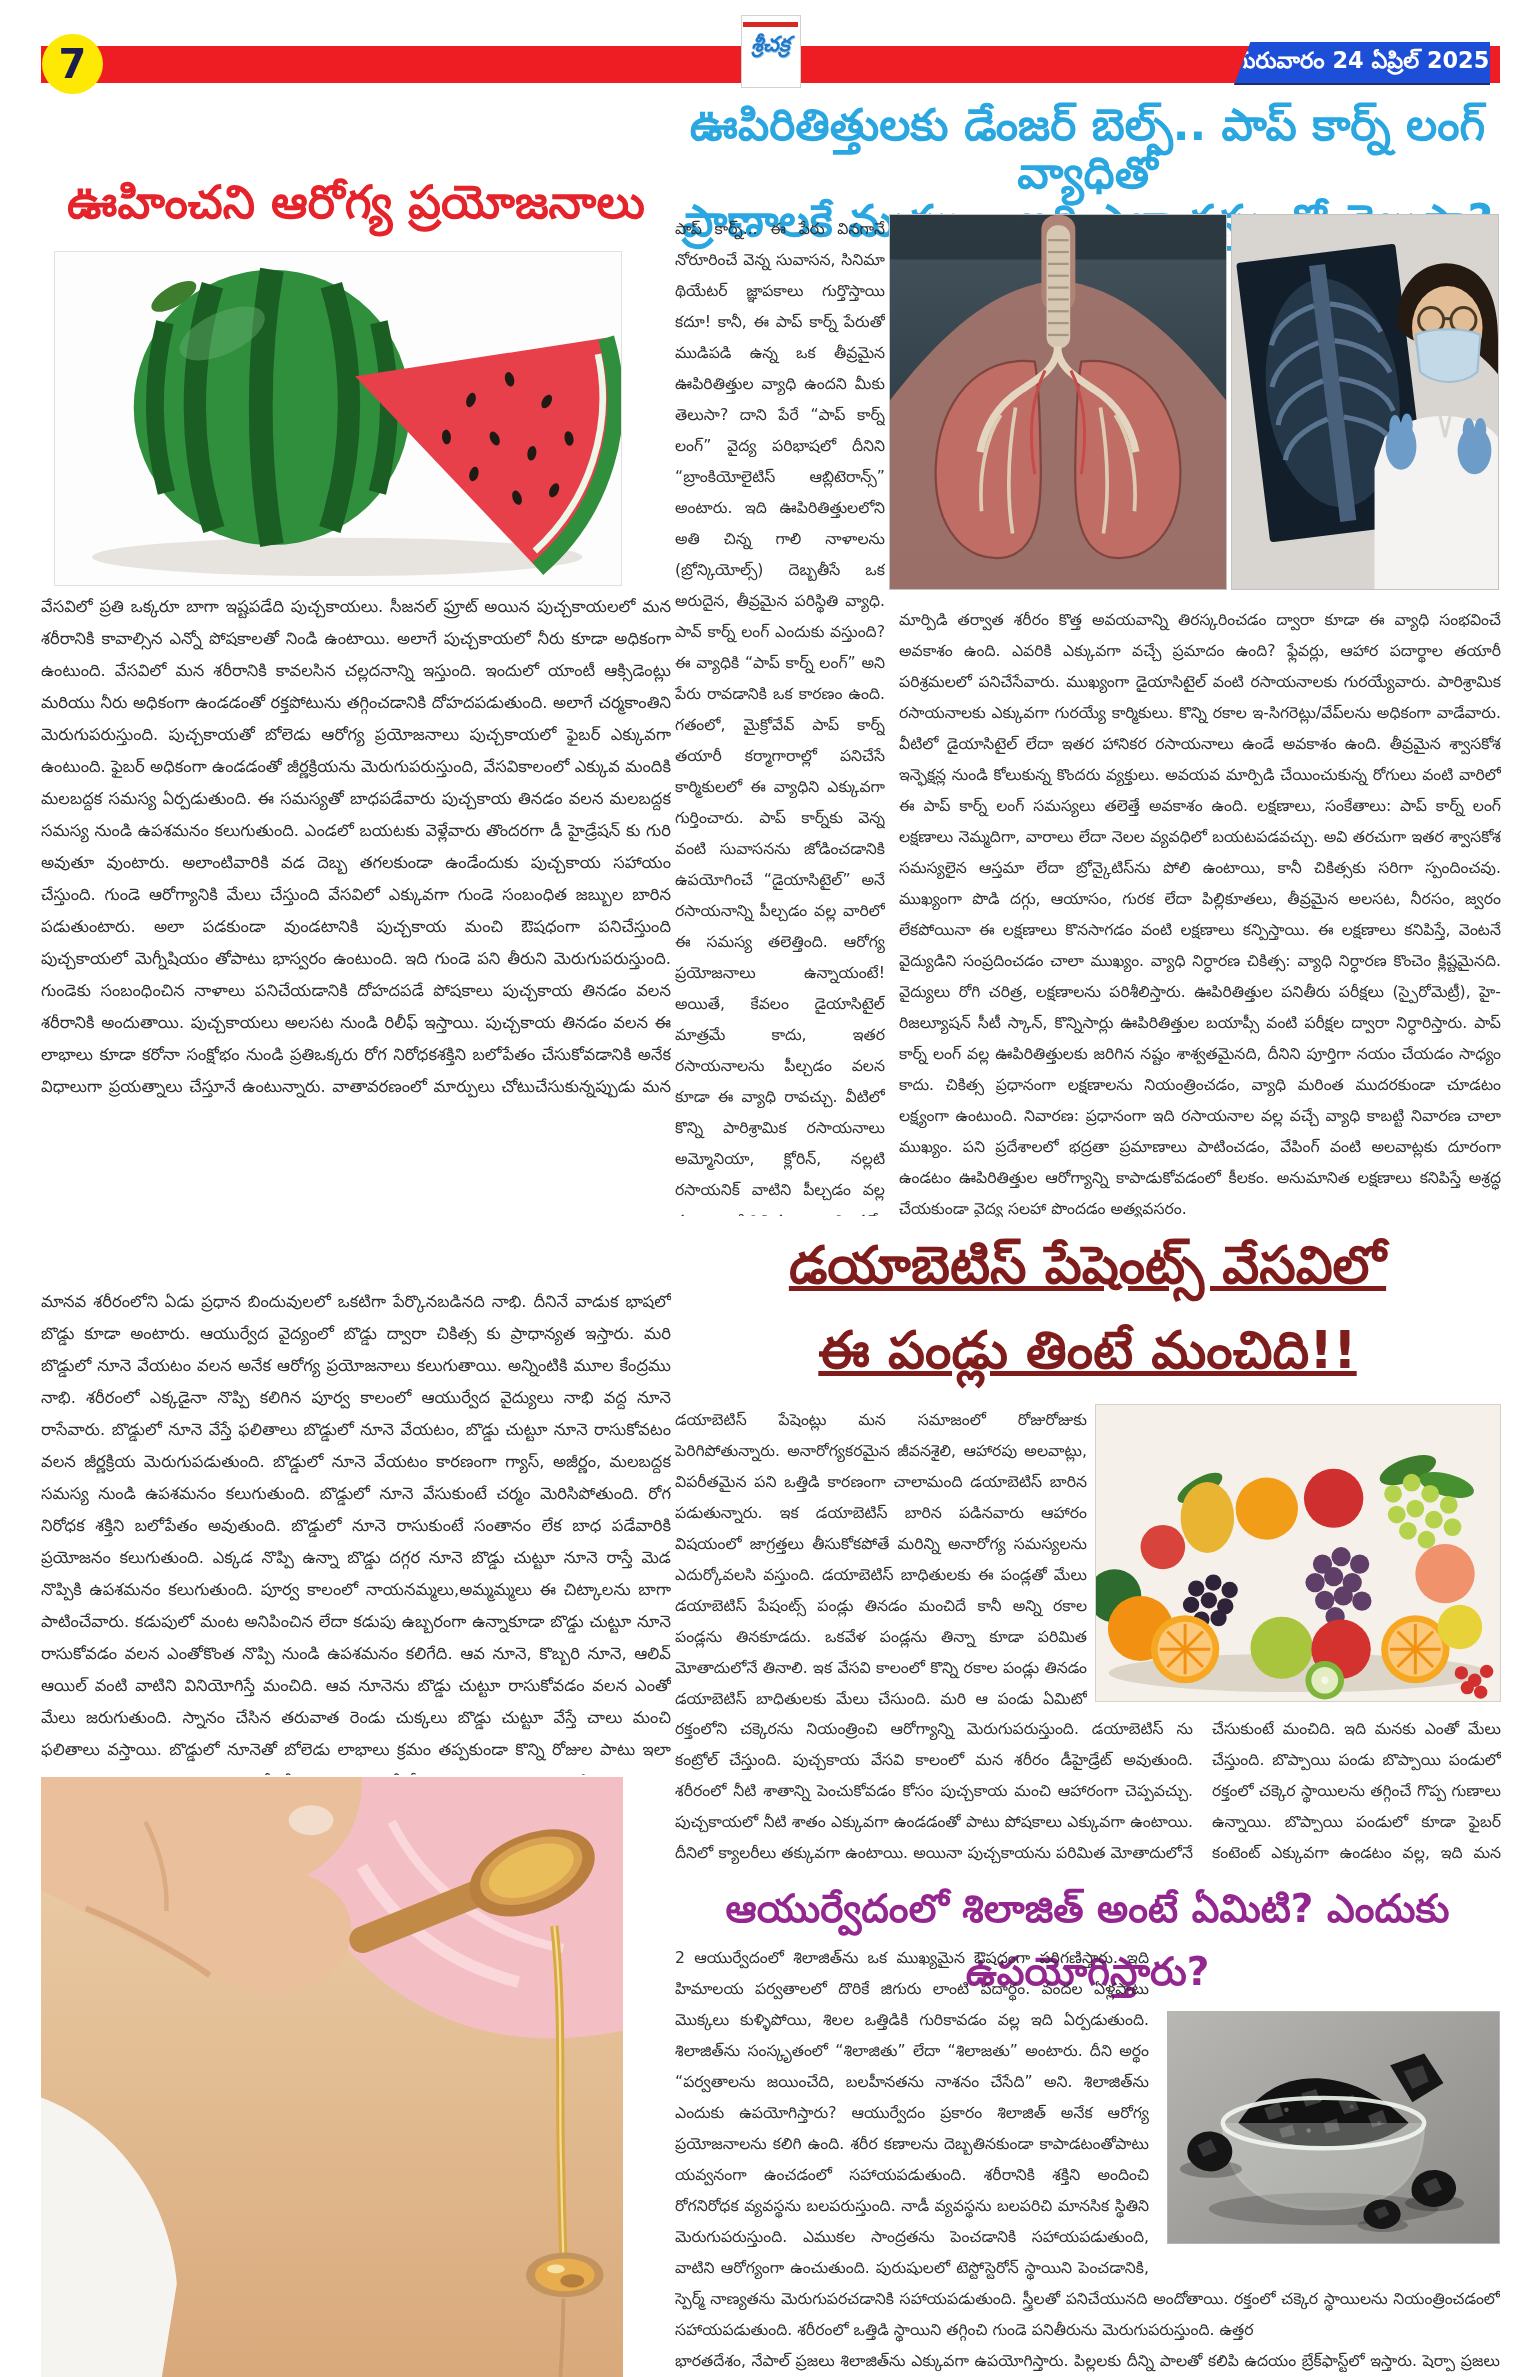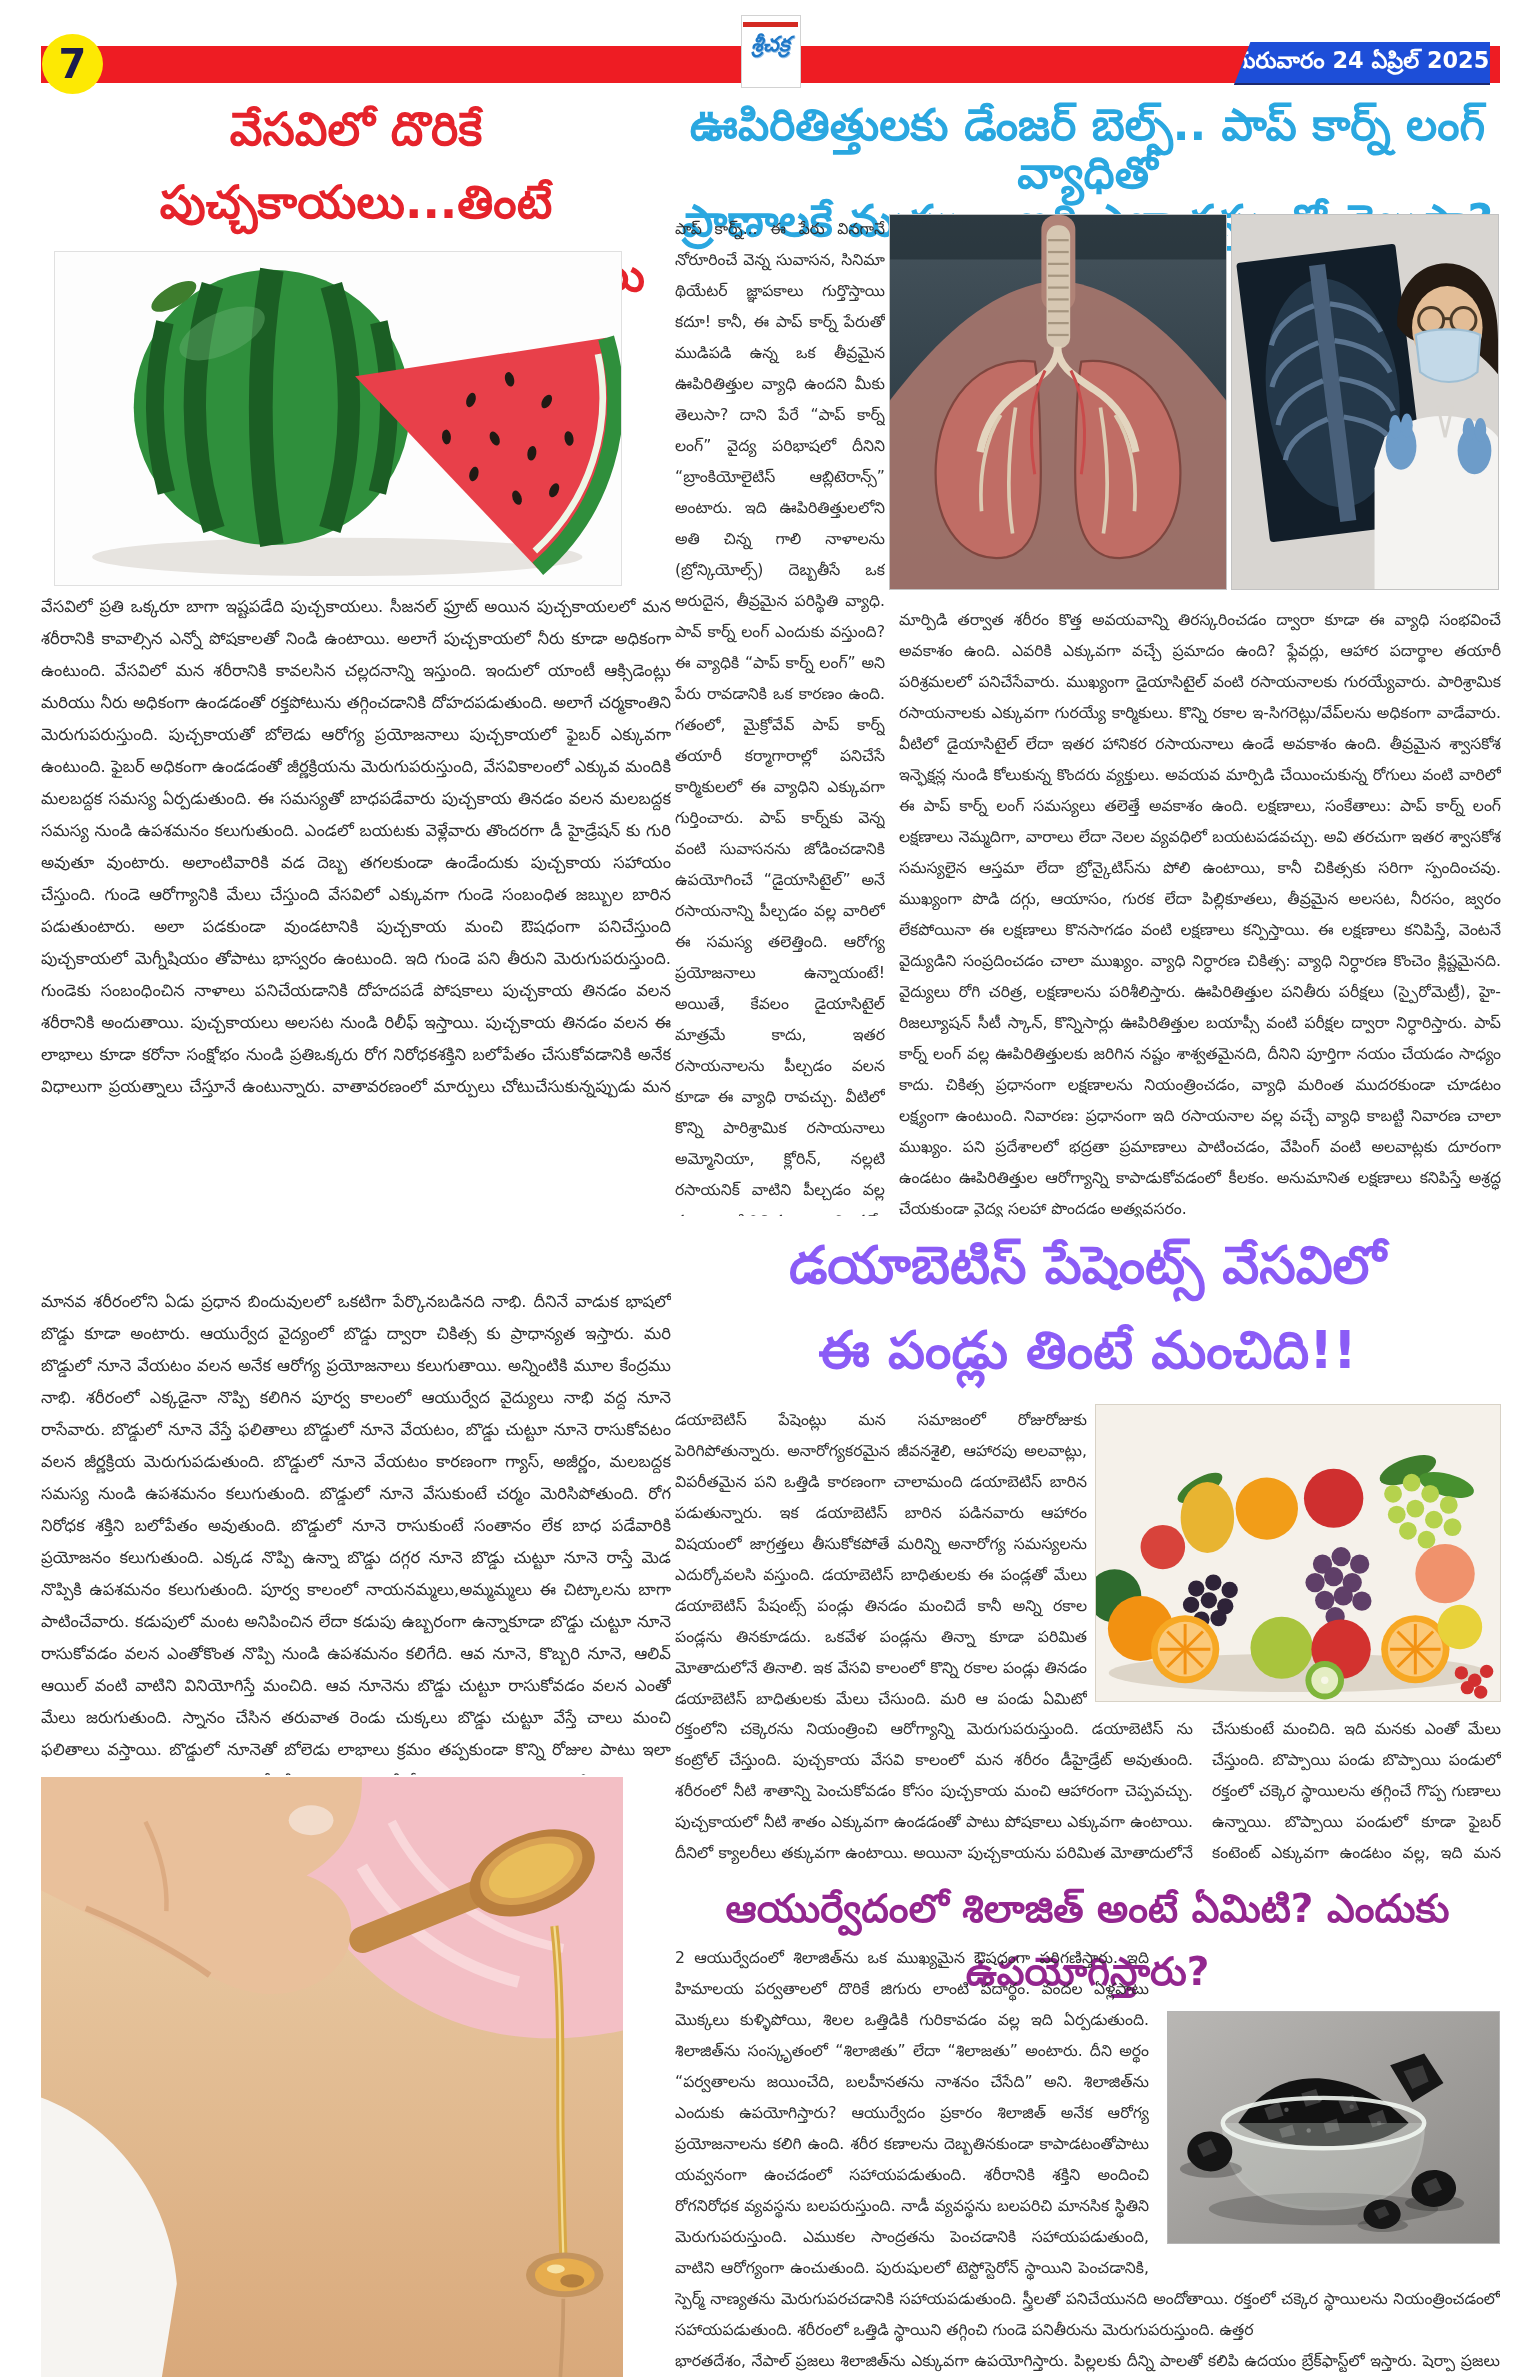--- a/index.html
+++ b/index.html
@@ -40,21 +40,21 @@
   .oil-fig { position:absolute; top:1684px; left:0; width:582px; height:600px; }
 
   
   .rc-headline { position:absolute; top:0; left:0; width:100%; text-align:center;
                  color:#2aa7e0; font-size:44px; line-height:48px; font-weight:800; }
   .lung-col1 { position:absolute; left:0; top:112px; width:210px; height:1003px; overflow:hidden; }
   .lung-figs { position:absolute; left:214px; top:113px; width:611px; height:376px; display:flex; gap:3.7px; }
   .lung-figs .fig { border:0.7px solid #c2c2c2; }
   .lung-wide { position:absolute; left:224px; top:503px; width:602px; height:613px; overflow:hidden; }
   .mag-headline { position:absolute; top:1122px; left:0; width:100%; text-align:center;
-                  color:#8b5cf6; font-size:52px; line-height:85px; font-weight:800; }
+                  color:#7f1d1d; font-size:52px; line-height:85px; font-weight:800;text-decoration:underline; }
   .diab-intro { position:absolute; left:0; top:1303px; width:412px; height:301px; overflow:hidden; }
   .fruits-fig { position:absolute; left:420px; top:1303px; width:406px; height:298px; border:0.7px solid #d8d2c6; }
   .diab-bl { position:absolute; left:0; top:1612px; width:518px; height:158px; overflow:hidden; }
   .diab-br { position:absolute; left:537px; top:1612px; width:289px; height:158px; overflow:hidden; }
   .pp-headline { position:absolute; top:1776px; left:0; width:100%; text-align:center;
                  color:#93278f; font-size:39px; line-height:63px; font-weight:800; }
   .shilajit-block { position:absolute; top:1841px; left:0; width:100%; height:435px; overflow:hidden; }
   .shilajit-fig { float:right; width:333px; height:233px; margin:69px 0 10.4px 18px; border:0.7px solid #b5b5b5; }
 
   svg { display:block; width:100%; height:100%; }
@@ -72,21 +72,21 @@
     <div class="masthead-tagline"></div>
     <div class="masthead-name">శ్రీచక్ర</div>
   </div>
   <div class="date-box">
     <span>గురువారం 24 ఏప్రిల్ 2025</span>
   </div>
 
   <section class="left-col">
 
     <h1 class="wm-headline">
-      <span>వేసవిలో దొరికే పుచ్చకాయలు...తింటే</span><br>
+      <br>
       <span>ఊహించని ఆరోగ్య ప్రయోజనాలు</span>
     </h1>
 
     <figure class="wm-fig">
       <svg viewBox="0 0 762 450" preserveAspectRatio="none">
         <rect width="762" height="450" fill="#fdfdfd"></rect>
         <ellipse cx="380" cy="412" rx="330" ry="26" fill="#e7e4e0"></ellipse>
         <circle cx="292" cy="210" r="186" fill="#2f8f3c"></circle>
         <path d="M212,45 C180,150 180,270 214,375" stroke="#1b5e24" stroke-width="30" fill="none"></path>
         <path d="M292,24 C272,140 272,280 292,396" stroke="#1b5e24" stroke-width="32" fill="none"></path>

